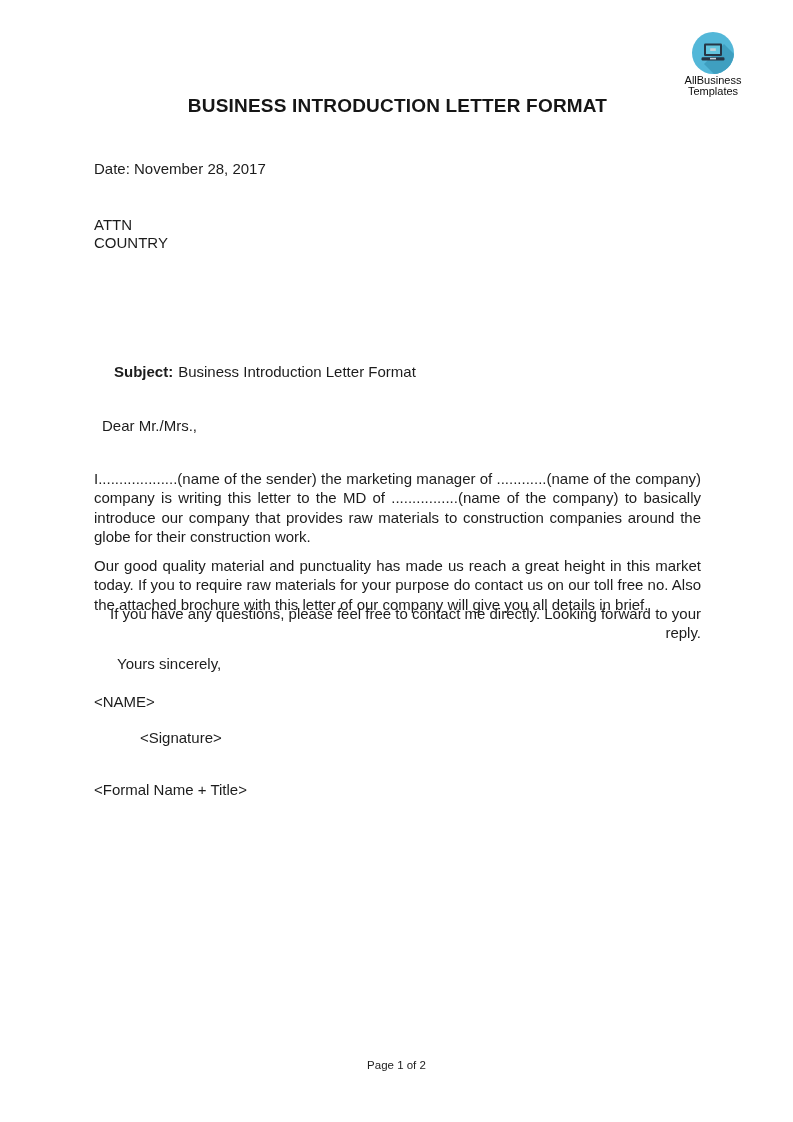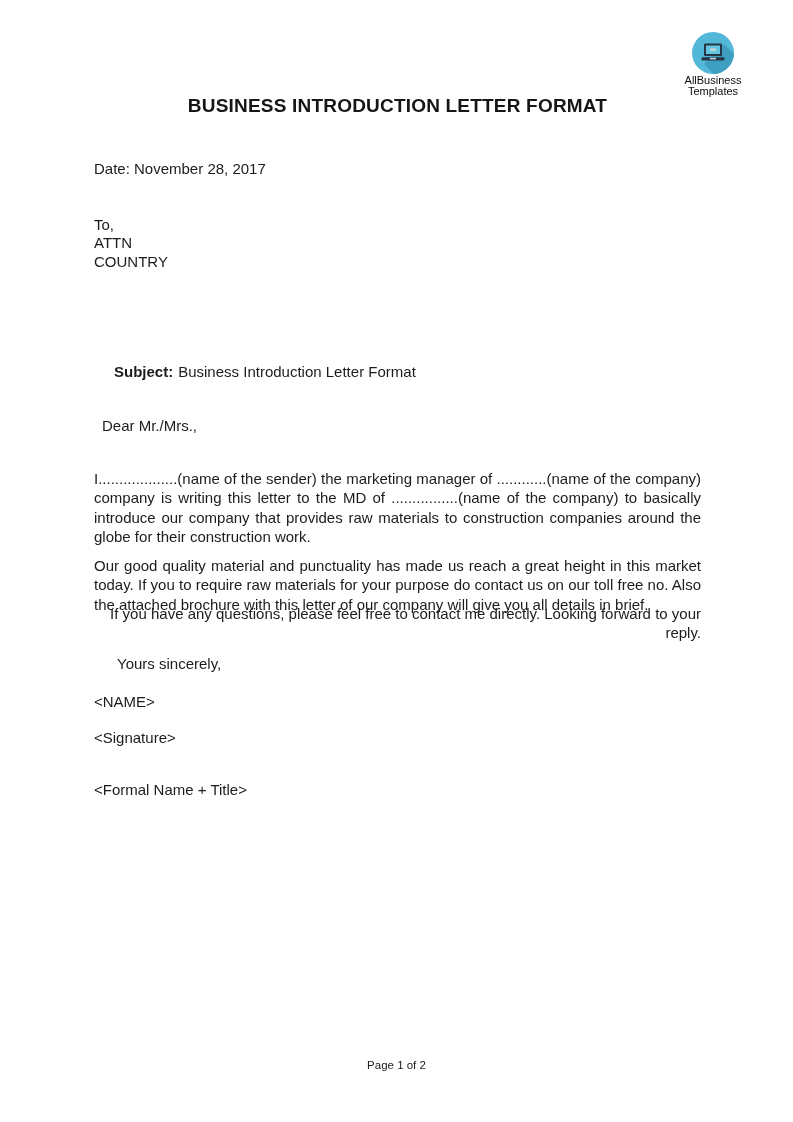--- a/index.html
+++ b/index.html
@@ -28,21 +28,21 @@
   .subject{top:362px;}
   .subject .lbl{font-weight:bold;margin-left:20px;}
   .subject .txt{margin-left:5px;}
   .salutation{top:416px;margin-left:8px;}
   .para{text-align:justify;}
   .p1{top:469px;}
   .p2{top:556px;}
   .p3{top:604px;text-align:right;}
   .closing{top:654px;margin-left:23px;}
   .sig-name{top:692px;}
-  .sig-sign{top:728px;}
+  .sig-sign{top:728px;margin-left:46px;}
   .sig-formal{top:780px;}
   .footer{
     position:absolute;top:1059px;left:0;width:793px;
     text-align:center;font-size:11.5px;color:#222222;
   }
 </style>
 </head>
 <body>
 
 <div class="page">
@@ -66,21 +66,20 @@
     </svg>
     <div class="brand">AllBusiness</div>
     <div class="brand">Templates</div>
   </div>
 
   <div class="doc-title">BUSINESS INTRODUCTION LETTER FORMAT</div>
 
   <div class="blk date-line">Date: November 28, 2017</div>
 
   <div class="blk recipient">
-    <div>To,</div>
     <div>ATTN</div>
     <div>COUNTRY</div>
   </div>
 
   <div class="blk subject">
     <span class="lbl">Subject:</span><span class="txt">Business Introduction Letter Format</span>
   </div>
 
   <div class="blk salutation">Dear Mr./Mrs.,</div>
 

